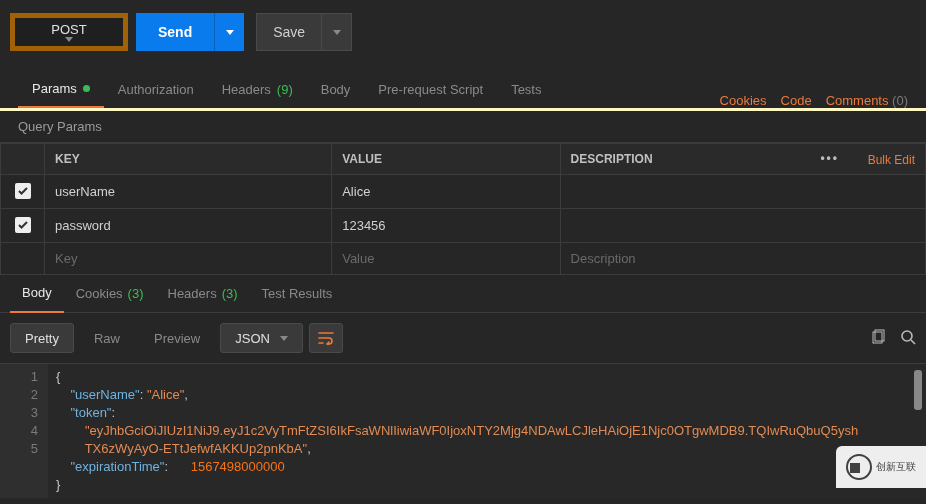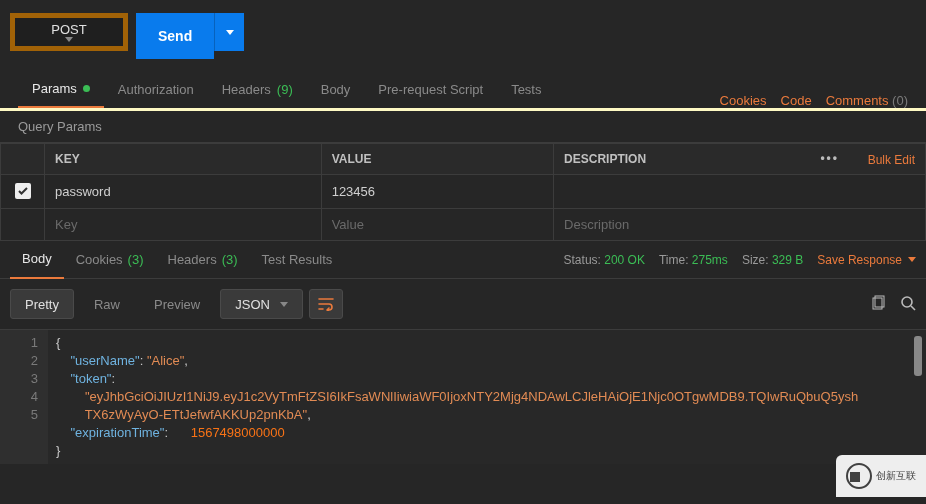--- a/index.html
+++ b/index.html
@@ -3,21 +3,21 @@
 <meta charset="utf-8">
 <style>
   * { box-sizing: border-box; margin: 0; padding: 0; font-family: -apple-system, BlinkMacSystemFont, "Segoe UI", Helvetica, Arial, sans-serif; }
   body { background: #262626; color: #bfbfbf; font-size: 13px; width: 926px; height: 504px; overflow: hidden; position: relative; }
   
   
   .topbar { display:flex; align-items:center; padding: 13px 10px 0 10px; gap:8px;}
   .method { display:flex; align-items:center; background:#1f1f1f; border:5px solid #a16207; height:38px; width:118px; padding:4px 12px; justify-content:space-between; color:#e0e0e0;flex-direction:column;}
   .url { flex:1; background:#1f1f1f; border:1px solid #3c3c3c; height:38px; padding:0 10px; color:#e0e0e0; display:flex; align-items:center; }
   .send { display:flex; height:38px; }
-  .send-btn { background:#097BED; color:#fff; border:none; height:46px; padding:0 22px; font-weight:600; font-size:14px;}
+  .send-btn { background:#097BED; color:#fff; border:none; height:38px; padding:0 22px; font-weight:600; font-size:14px;}
   .send-dd { background:#097BED; border:none; border-left:1px solid rgba(0,0,0,.2); width:30px; display:flex; align-items:center; justify-content:center;}
   .save { display:flex; height:38px; margin-left:4px;}
   .save-btn { background:#3a3a3a; border:1px solid #4a4a4a; color:#cfcfcf; height:38px; padding:0 16px; font-size:14px;}
   .save-dd { background:#3a3a3a; border:1px solid #4a4a4a; border-left:none; width:30px; display:flex; align-items:center; justify-content:center;}
   .caret { width:0;height:0;border-left:4px solid transparent;border-right:4px solid transparent;border-top:5px solid #888; }
   .caret.white{border-top-color:#fff;}
   
   
   .tabs { display:flex; align-items:flex-end; border-bottom:3px solid #fef9c3; margin-top:22px; padding:0 18px; height:38px; }
   .tab { color:#8a8a8a; padding:0 14px; height:38px; display:flex; align-items:center; cursor:pointer; gap:6px;}
@@ -62,36 +62,42 @@
 
   .code{display:flex;font-family:Consolas,Menlo,monospace;font-size:13px;background:#282828;border-top:1px solid #3c3c3c;position:relative;}
   .gutter{background:#2f2f2f;color:#7a7a7a;text-align:right;padding:4px 10px 4px 0;line-height:18px;user-select:none;min-width:48px;}
   .codebody{padding:4px 8px;line-height:18px;white-space:pre;color:#c8c8c8;overflow:hidden;}
   .sb{position:absolute;right:4px;top:6px;width:8px;height:40px;background:#888;border-radius:3px;}
   .k{color:#6FB3E0;}
   .s{color:#E28B54;}
   .n{color:#f97316;margin-left:19px;}
   .p{color:#c8c8c8;}
   
-  .watermark{position:absolute;right:0;bottom:7px;width:90px;height:42px;background:#fff;opacity:.92;display:flex;align-items:center;justify-content:center;font-size:10px;color:#444;border-top-left-radius:6px;}
+  .watermark{position:absolute;right:0;bottom:16px;width:90px;height:42px;background:#fff;opacity:.92;display:flex;align-items:center;justify-content:center;font-size:10px;color:#444;border-top-left-radius:6px;}
   .watermark .logo{width:26px;height:26px;border:2px solid #444;border-radius:50%;margin-right:4px;position:relative;}
   .watermark .logo:before{content:"";position:absolute;width:10px;height:10px;background:#444;left:2px;top:7px;}
 </style>
 </head>
 <body>
 
 <div class="topbar">
   <div class="method">
     <span>POST</span>
     <span class="caret"></span>
   </div>
   <div class="send">
     <button class="send-btn">Send</button>
     <button class="send-dd">
         <span class="caret white"></span>
+      </button>
+  </div>
+  <div class="save">
+    <button class="save-btn">Save</button>
+    <button class="save-dd">
+        <span class="caret"></span>
       </button>
   </div>
 </div>
 
 <div class="tabs">
   <div class="tab active">
     <span>Params</span>
     <span class="dot"></span>
   </div>
   <div class="tab">
@@ -135,20 +141,30 @@
       </th>
     </tr>
   </thead>
   <tbody>
     <tr>
       <td class="chk"><span class="chkbox">
             <svg viewBox="0 0 12 12">
               <path d="M2 6l2.5 2.5L10 3" stroke="#333" stroke-width="2" fill="none"></path>
             </svg>
           </span></td>
+      <td>userName</td>
+      <td>Alice</td>
+      <td></td>
+    </tr>
+    <tr>
+      <td class="chk"><span class="chkbox">
+            <svg viewBox="0 0 12 12">
+              <path d="M2 6l2.5 2.5L10 3" stroke="#333" stroke-width="2" fill="none"></path>
+            </svg>
+          </span></td>
       <td>password</td>
       <td>123456</td>
       <td></td>
     </tr>
     <tr class="placeholder">
       <td class="chk"></td>
       <td>Key</td>
       <td>Value</td>
       <td>Description</td>
     </tr>
@@ -163,29 +179,20 @@
     <span>Cookies</span>
     <span class="count">(3)</span>
   </div>
   <div class="rtab">
     <span>Headers</span>
     <span class="count">(3)</span>
   </div>
   <div class="rtab">
       <span>Test Results</span>
     </div>
-  <div class="status-block">
-    <span><span>Status:</span> <span class="ok">200 OK</span></span>
-    <span><span>Time:</span> <span class="ok">275ms</span></span>
-    <span><span>Size:</span> <span class="ok">329 B</span></span>
-    <span class="save-resp">
-      <span>Save Response</span>
-      <span class="caret"></span>
-    </span>
-  </div>
 </div>
 
 <div class="body-toolbar">
   <div class="pill">Pretty</div>
   <div class="pill muted">Raw</div>
   <div class="pill muted">Preview</div>
   <div class="pill json-pill">
     <span>JSON</span>
     <span class="caret"></span>
   </div>

